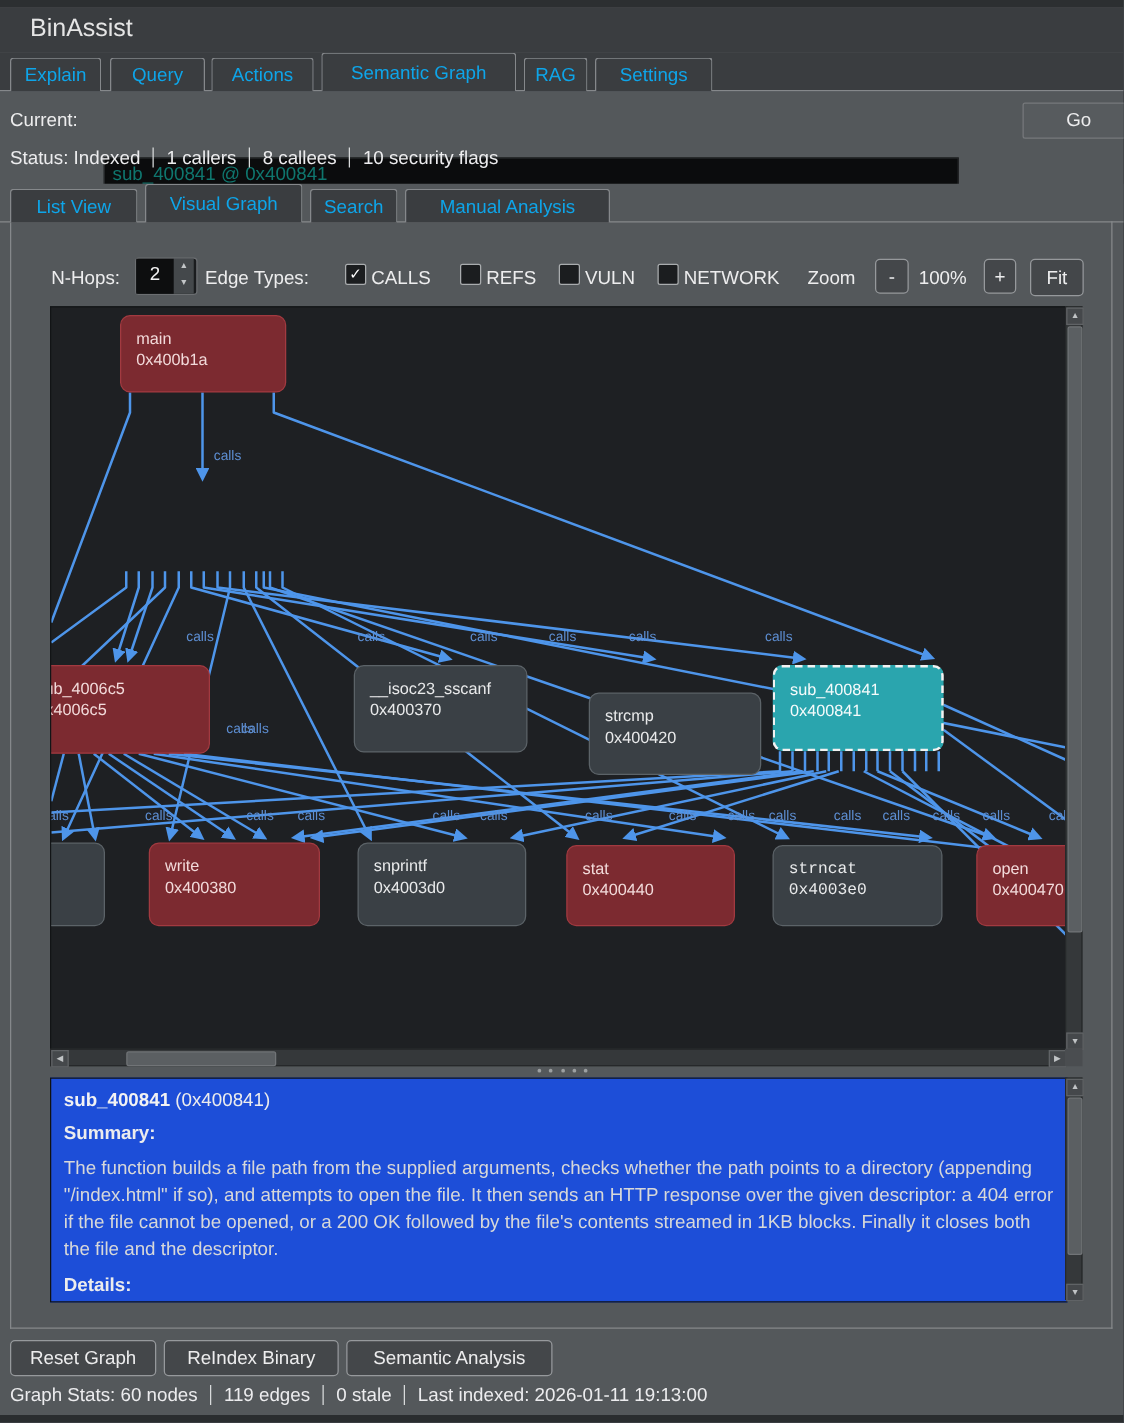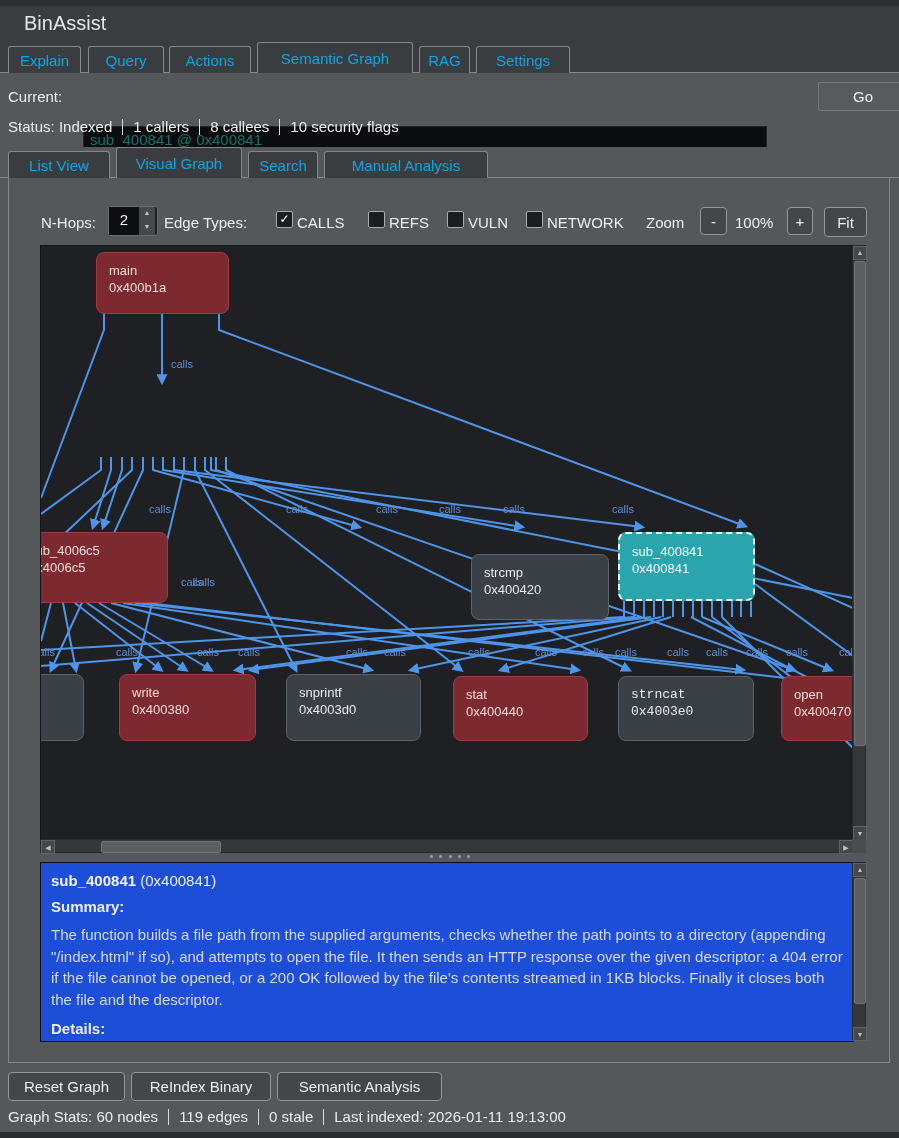--- a/index.html
+++ b/index.html
@@ -207,20 +207,24 @@
     </svg>
 
     <div class="node red" style="left:55px;top:6px;width:133px;height:62px;">
       <div class="nname">main</div>
       <div class="naddr">0x400b1a</div>
     </div>
     <div class="node red" style="left:-25px;top:286px;width:152px;height:71px;">
       <div class="nname">sub_4006c5</div>
       <div class="naddr">0x4006c5</div>
     </div>
+    <div class="node gray" style="left:242px;top:286px;width:139px;height:70px;">
+      <div class="nname">__isoc23_sscanf</div>
+      <div class="naddr">0x400370</div>
+    </div>
     <div class="node gray" style="left:430px;top:286px;width:138px;height:66px;margin-top:22px;">
       <div class="nname">strcmp</div>
       <div class="naddr">0x400420</div>
     </div>
     <div class="node teal" style="left:577px;top:286px;width:137px;height:69px;">
       <div class="nname">sub_400841</div>
       <div class="naddr">0x400841</div>
     </div>
     <div class="node gray" style="left:-25px;top:428px;width:68px;height:67px;">
       <div class="nname"></div>

